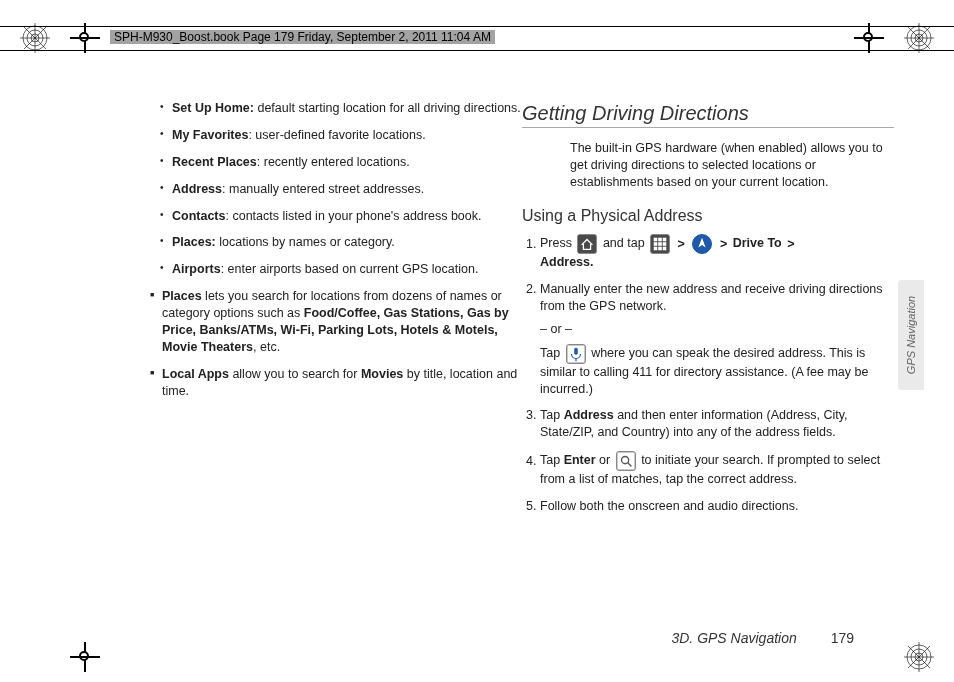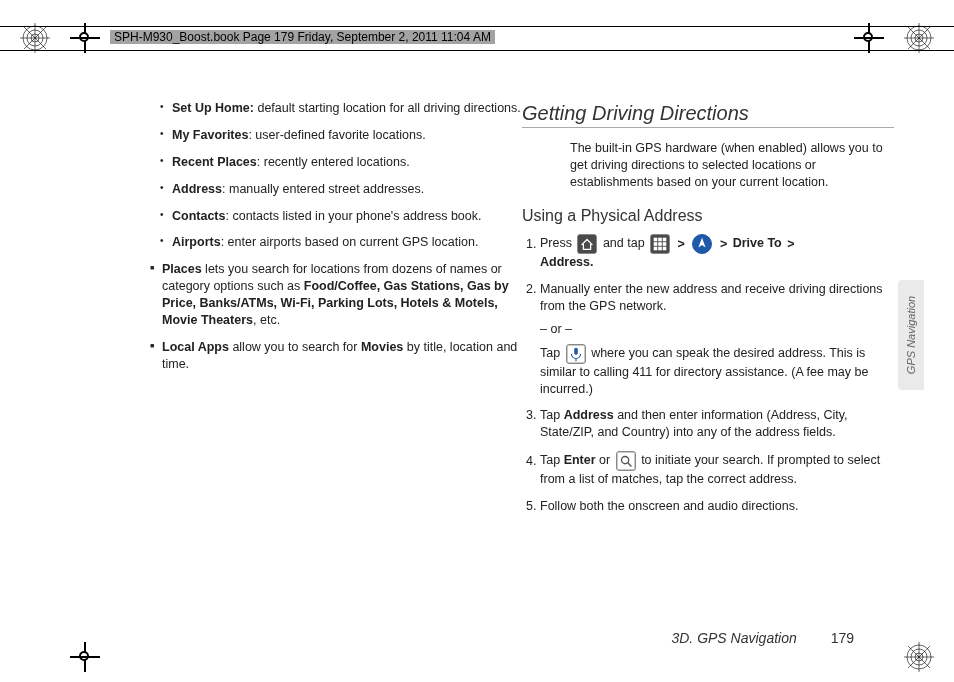--- a/index.html
+++ b/index.html
@@ -144,20 +144,21 @@
 
 <div class="page-body">
 
   <div class="col">
     <ul class="bullet-list">
       <li><span class="b">Set Up Home:</span><span> default starting location for all driving directions.</span></li>
       <li><span class="b">My Favorites</span><span>: user-defined favorite locations.</span></li>
       <li><span class="b">Recent Places</span><span>: recently entered locations.</span></li>
       <li><span class="b">Address</span><span>: manually entered street addresses.</span></li>
       <li><span class="b">Contacts</span><span>: contacts listed in your phone's address book.</span></li>
+      <li><span class="b">Places:</span><span> locations by names or category.</span></li>
       <li><span class="b">Airports</span><span>: enter airports based on current GPS location.</span></li>
     </ul>
     <ul class="square-list">
       <li><span class="b">Places</span><span> lets you search for locations from dozens of names or category options such as </span><span class="b">Food/Coffee, Gas Stations, Gas by Price, Banks/ATMs, Wi-Fi, Parking Lots, Hotels &amp; Motels, Movie Theaters</span><span>, etc.</span></li>
       <li><span class="b">Local Apps</span><span> allow you to search for </span><span class="b">Movies</span><span> by title, location and time.</span></li>
     </ul>
   </div>
 
   <div class="col">
     <h2 class="section">Getting Driving Directions</h2>

